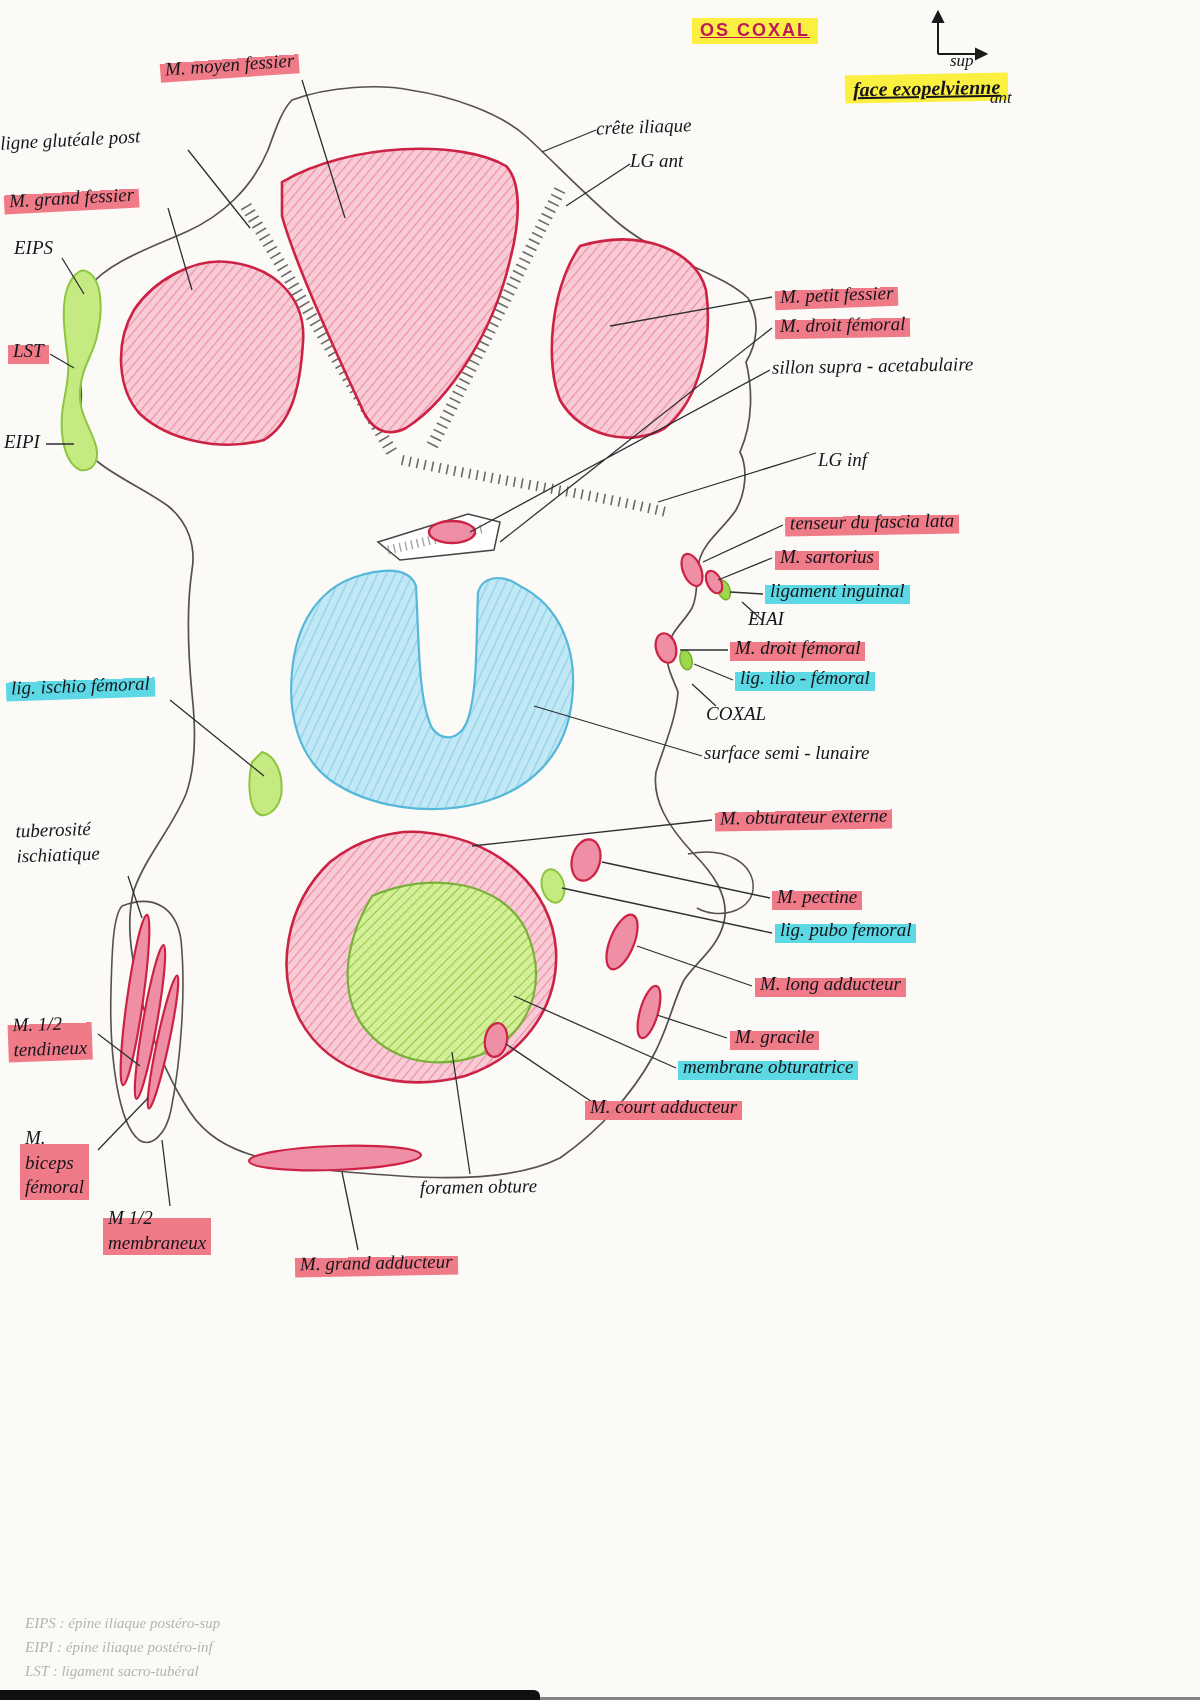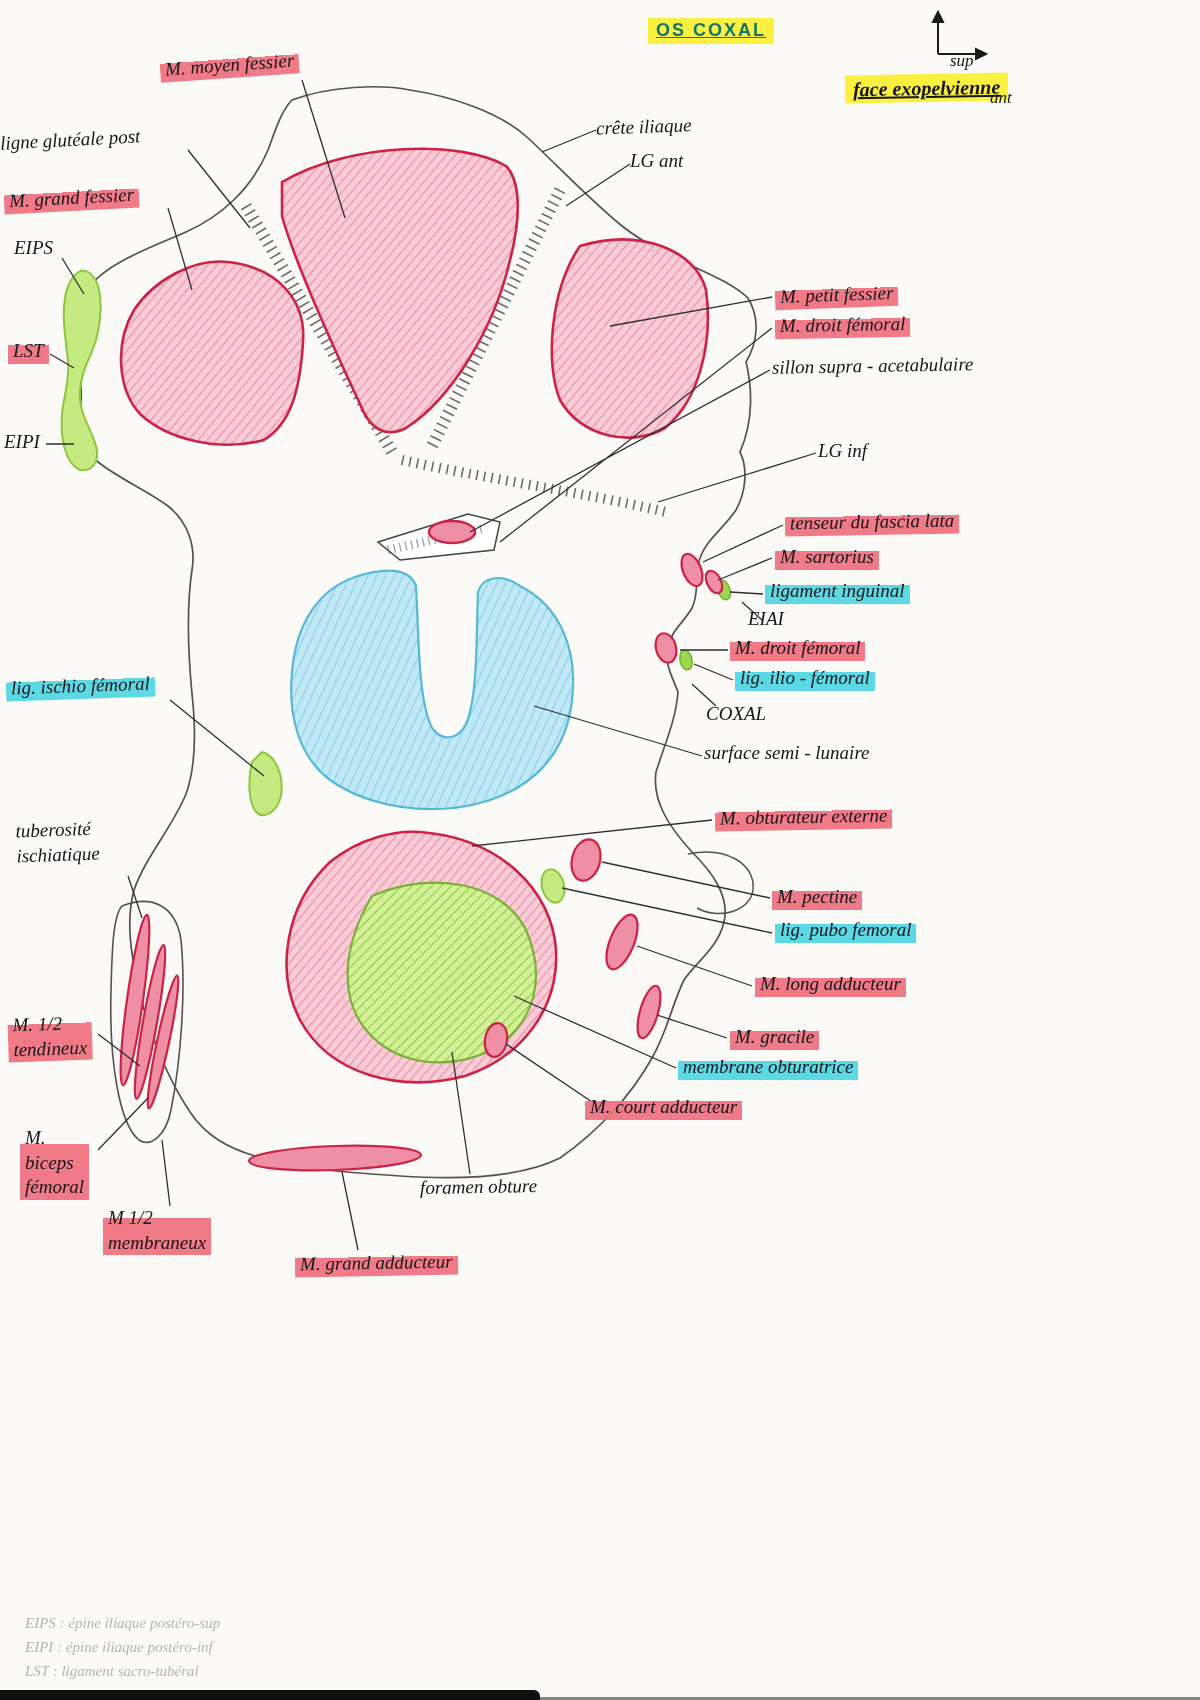--- a/index.html
+++ b/index.html
@@ -7,21 +7,21 @@
         overflow:hidden;font-family:"Liberation Serif",serif;}
   svg.diagram{position:absolute;left:0;top:0;z-index:1;}
   .lbl{position:absolute;z-index:3;font:italic 19px/1.3 "Liberation Serif",serif;
        color:#15151c;white-space:pre-line;}
   .hl-pink{background:linear-gradient(180deg,rgba(240,120,132,0) 24%,rgba(239,112,126,.92) 24%);
            padding:0 5px;}
   .hl-cyan{background:linear-gradient(180deg,rgba(80,215,226,0) 24%,rgba(78,214,226,.92) 24%);
            padding:0 5px;}
   .hl-yellow{background:#fbef3f;padding:2px 8px;}
   .title{font:bold 18px/1.2 "Liberation Sans",sans-serif;letter-spacing:2px;
-         text-decoration:underline;color:#0f766e;}
+         text-decoration:underline;color:#be185d;margin-left:44px;}
   .subtitle{font:bold italic 20px/1.2 "Liberation Serif",serif;text-decoration:underline;}
   .compass-txt{font:italic 17px "Liberation Serif",serif;margin-top:48px;}
   .faint{position:absolute;z-index:2;font:italic 15px/1.5 "Liberation Serif",serif;
          color:#404040;opacity:.38;filter:blur(.6px);white-space:pre-line;}
   .scan-bar{position:absolute;z-index:4;background:#101010;}
 </style>
 </head>
 <body>
 
 <div class="page">
@@ -136,21 +136,21 @@
   <div class="lbl hl-pink" style="left:4px;top:186px;transform:rotate(-3deg);">M. grand fessier</div>
   <div class="lbl" style="left:14px;top:236px;">EIPS</div>
   <div class="lbl hl-pink" style="left:8px;top:339px;">LST</div>
   <div class="lbl" style="left:4px;top:430px;">EIPI</div>
 
   <div class="lbl" style="left:596px;top:115px;transform:rotate(-2deg);">crête iliaque</div>
   <div class="lbl" style="left:630px;top:149px;">LG ant</div>
   <div class="lbl hl-pink" style="left:775px;top:283px;transform:rotate(-2deg);">M. petit fessier</div>
   <div class="lbl hl-pink" style="left:775px;top:313px;transform:rotate(-1deg);">M. droit fémoral</div>
   <div class="lbl" style="left:772px;top:354px;transform:rotate(-1deg);">sillon supra - acetabulaire</div>
-  <div class="lbl" style="left:818px;top:439px;">LG inf</div>
+  <div class="lbl" style="left:818px;top:448px;">LG inf</div>
   <div class="lbl hl-pink" style="left:785px;top:510px;transform:rotate(-1deg);">tenseur du fascia lata</div>
   <div class="lbl hl-pink" style="left:775px;top:545px;">M. sartorius</div>
   <div class="lbl hl-cyan" style="left:765px;top:579px;">ligament inguinal</div>
   <div class="lbl" style="left:748px;top:607px;">EIAI</div>
   <div class="lbl hl-pink" style="left:730px;top:636px;">M. droit fémoral</div>
   <div class="lbl hl-cyan" style="left:735px;top:666px;">lig. ilio - fémoral</div>
   <div class="lbl" style="left:706px;top:702px;">COXAL</div>
   <div class="lbl" style="left:704px;top:741px;">surface semi - lunaire</div>
 
   <div class="lbl hl-cyan" style="left:6px;top:674px;transform:rotate(-2deg);">lig. ischio fémoral</div>

